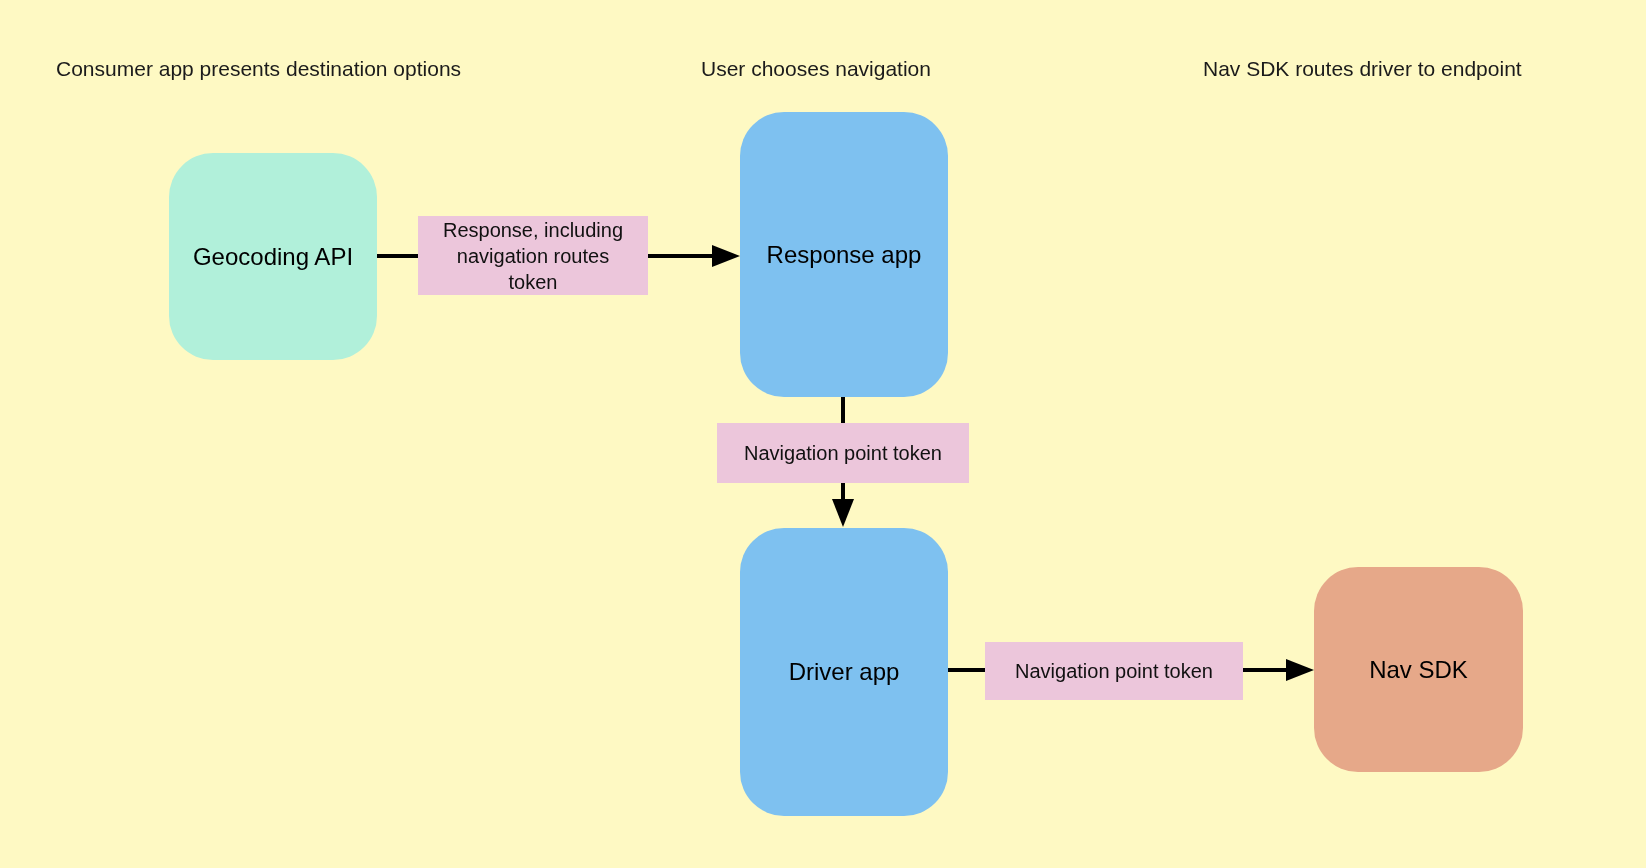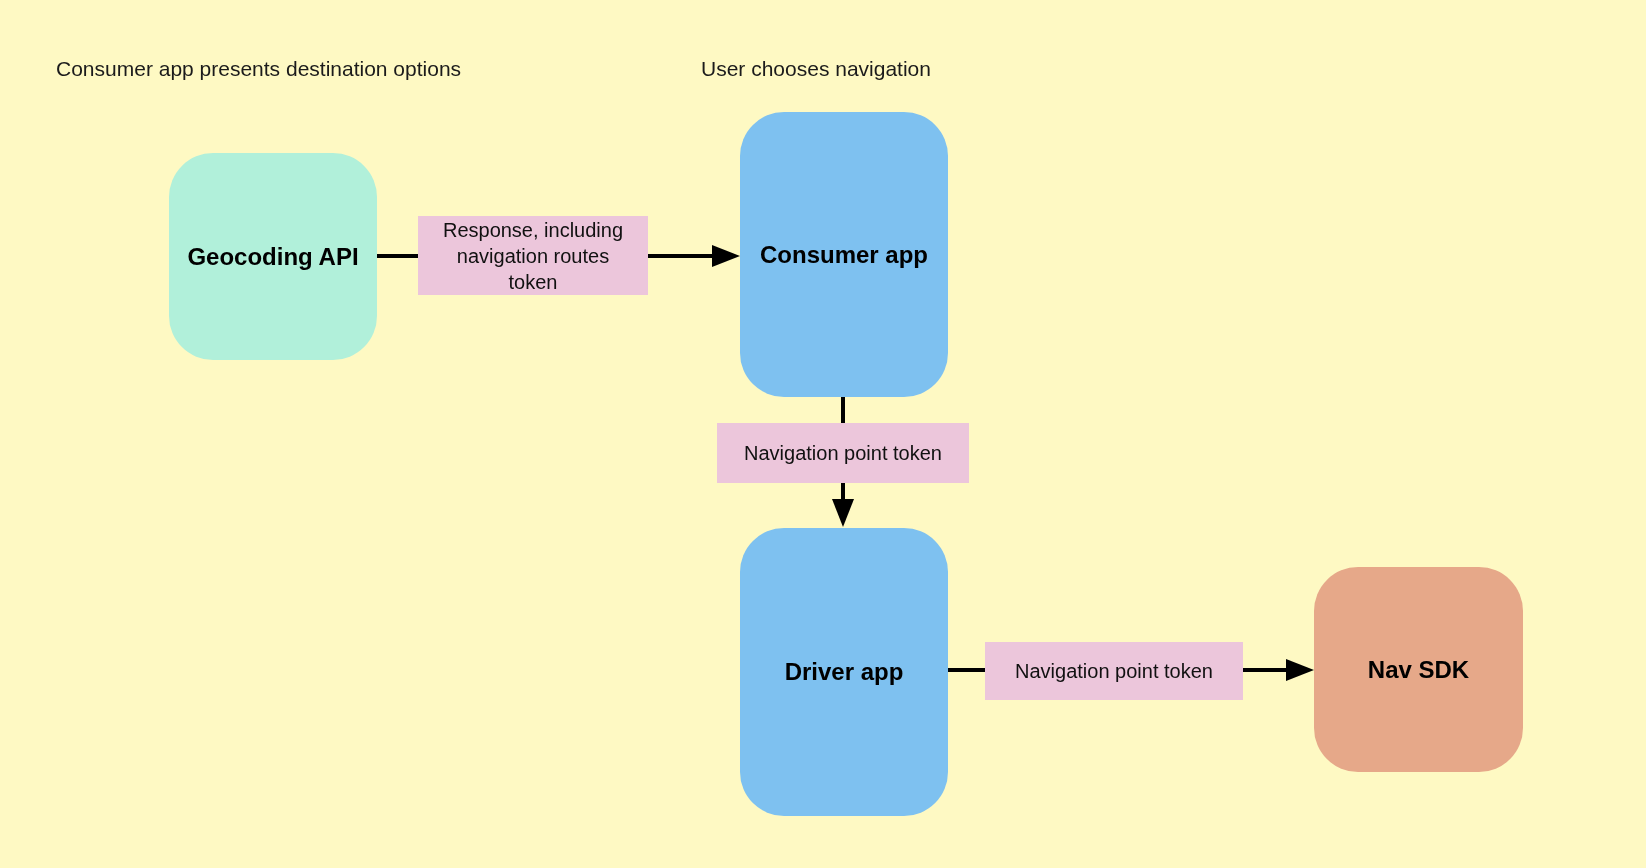--- a/index.html
+++ b/index.html
@@ -46,21 +46,21 @@
     position: absolute;
     z-index: 2;
     border-radius: 44px;
     display: flex;
     align-items: center;
     justify-content: center;
     text-align: center;
   }
   .node .node-label {
     font-size: 24px;
-    font-weight: 700;
+    font-weight: 400;
     color: #000000;
   }
   .node-geocoding { left: 169px; top: 153px; width: 208px; height: 207px; }
   .node-consumer  { left: 740px; top: 112px; width: 208px; height: 285px; }
   .node-driver    { left: 740px; top: 528px; width: 208px; height: 288px; }
   .node-navsdk    { left: 1314px; top: 567px; width: 209px; height: 205px; }
 
   .edge-label {
     position: absolute;
     z-index: 3;
@@ -78,20 +78,21 @@
   .edge-2 { left: 717px; top: 423px; width: 252px; height: 60px; }
   .edge-3 { left: 985px; top: 642px; width: 258px; height: 58px; }
 </style>
 </head>
 <body>
 
 <div class="canvas">
 
   <div class="stage-label stage-1">Consumer app presents destination options</div>
   <div class="stage-label stage-2">User chooses navigation</div>
+  <div class="stage-label stage-3">Nav SDK routes driver to endpoint</div>
 
   <svg class="arrows" width="1646" height="868" viewBox="0 0 1646 868">
 
     <g>
       <line class="arrow-line" x1="377" y1="256" x2="714" y2="256"></line>
       <polygon class="arrow-head" points="740,256 712,245 712,267"></polygon>
     </g>
 
     <g>
       <line class="arrow-line" x1="843" y1="397" x2="843" y2="500"></line>
@@ -101,21 +102,21 @@
     <g>
       <line class="arrow-line" x1="948" y1="670" x2="1288" y2="670"></line>
       <polygon class="arrow-head" points="1314,670 1286,659 1286,681"></polygon>
     </g>
   </svg>
 
   <div class="node node-geocoding" style="background-color: rgb(177, 240, 218);">
     <span class="node-label">Geocoding API</span>
   </div>
   <div class="node node-consumer" style="background-color: rgb(126, 193, 240);">
-    <span class="node-label">Consumer app</span>
+    <span class="node-label">Response app</span>
   </div>
   <div class="node node-driver" style="background-color: rgb(126, 193, 240);">
     <span class="node-label">Driver app</span>
   </div>
   <div class="node node-navsdk" style="background-color: rgb(230, 168, 137);">
     <span class="node-label">Nav SDK</span>
   </div>
 
   <div class="edge-label edge-1" style="background-color: rgb(236, 198, 219);">
     <span>Response, including</span>

